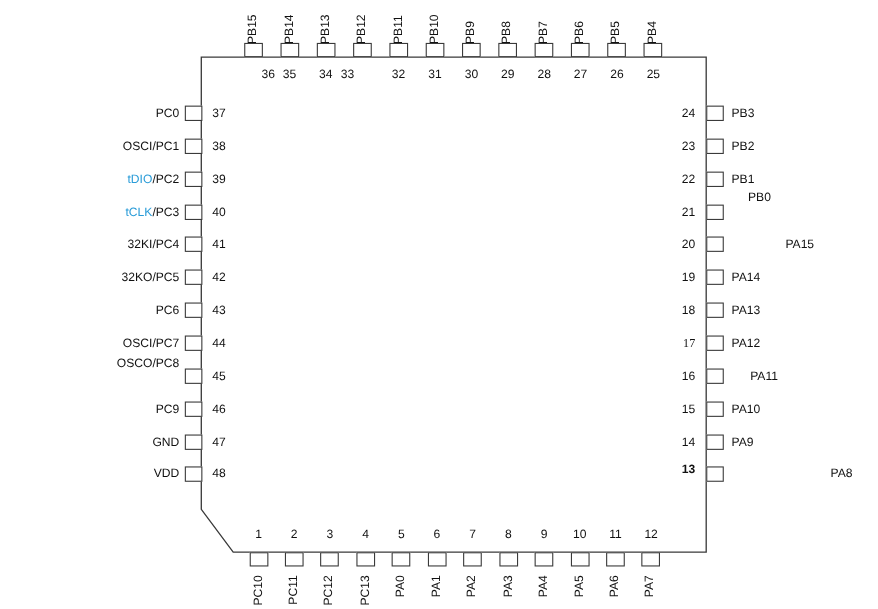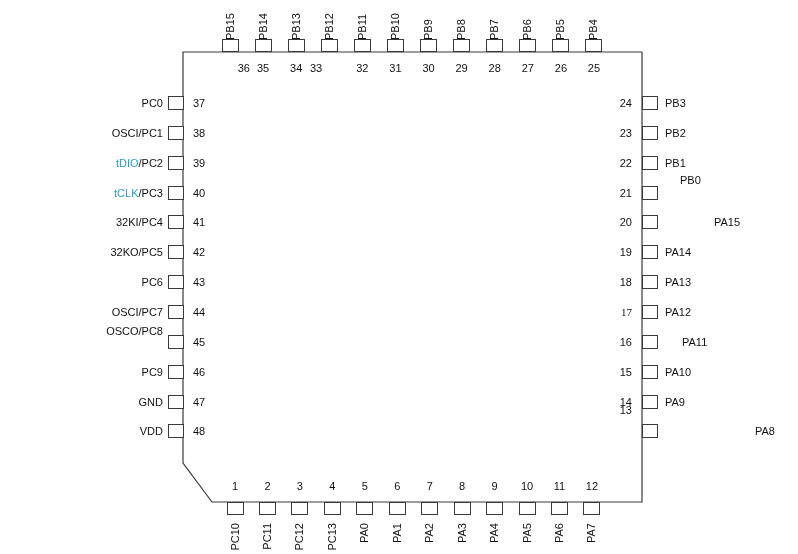--- a/index.html
+++ b/index.html
@@ -191,16 +191,16 @@
       <div class="pin-box" style="left: 642px; top: 334.8px; width: 16px; height: 14px;"></div>
       <div class="pin-num rightal" style="left: 592px; top: 334.8px; width: 40px;"><span>16</span></div>
       <div class="hlabel" style="left: 665px; top: 334.8px; width: 110px; margin-left: 17px;"><span>PA11</span></div>
       <div class="pin-box" style="left: 642px; top: 364.65px; width: 16px; height: 14px;"></div>
       <div class="pin-num rightal" style="left: 592px; top: 364.65px; width: 40px;"><span>15</span></div>
       <div class="hlabel" style="left: 665px; top: 364.65px; width: 110px;"><span>PA10</span></div>
       <div class="pin-box" style="left: 642px; top: 394.5px; width: 16px; height: 14px;"></div>
       <div class="pin-num rightal" style="left: 592px; top: 394.5px; width: 40px;"><span>14</span></div>
       <div class="hlabel" style="left: 665px; top: 394.5px; width: 110px;"><span>PA9</span></div>
       <div class="pin-box" style="left: 642px; top: 424.35px; width: 16px; height: 14px;"></div>
-      <div class="pin-num rightal" style="left: 592px; top: 403px; width: 40px;"><span>13</span></div>
+      <div class="pin-num rightal" style="left: 592px; top: 420px; width: 40px; font-weight: bold;"><span>13</span></div>
       <div class="hlabel" style="left: 665px; top: 424.35px; width: 110px; text-align: right;"><span>PA8</span></div>
     </div>
 </div>
 
 </body></html>

